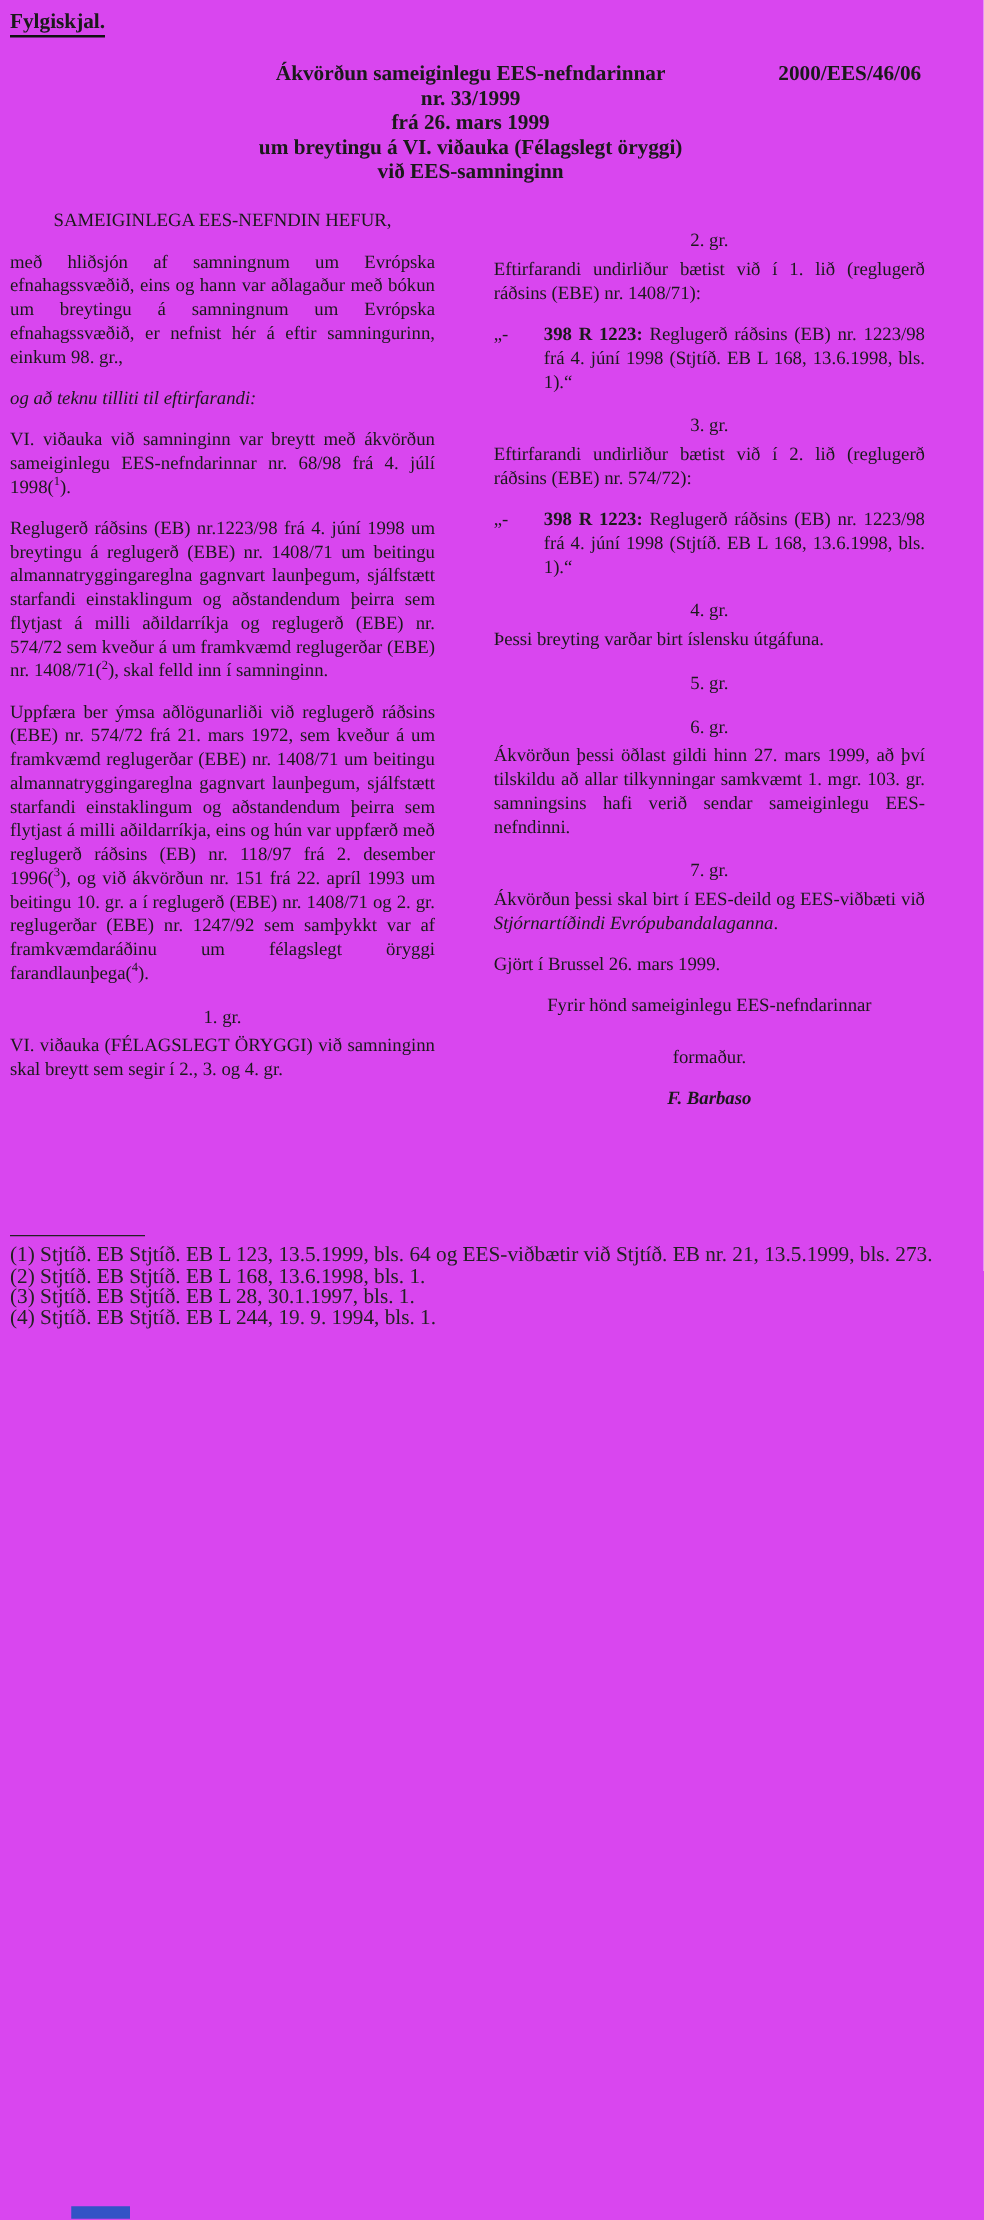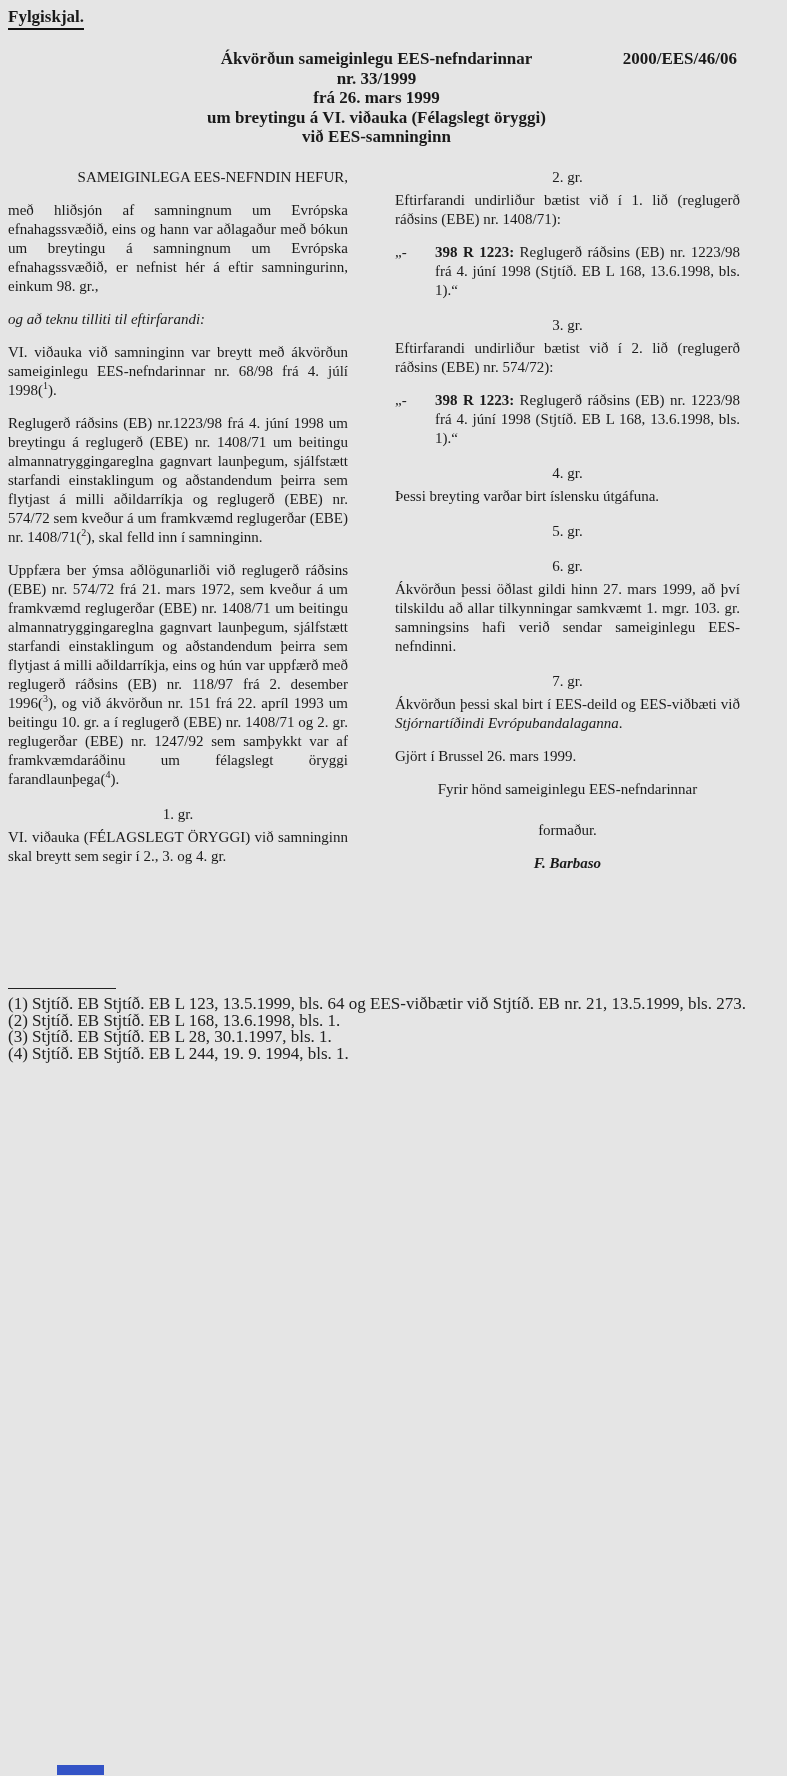--- a/index.html
+++ b/index.html
@@ -1,43 +1,43 @@
 <!DOCTYPE html>
 <html><head>
 <meta charset="utf-8">
 <style>
   html,body { margin:0; padding:0; background:#ffffff; }
   .page {
     position:relative;
     width:787px; height:1776px;
-    background:#e5e5e5;
+    background:#d946ef;
     color:#1a1a1a;
     font-family:"Liberation Serif","DejaVu Serif",serif;
     overflow:hidden;
   }
   .fylgiskjal {
     position:absolute; left:8px; top:7px;
     font-size:17px; font-weight:bold;
     border-bottom:2.5px solid #111;
     padding-bottom:1px;
   }
   .header {
     position:absolute; left:16px; right:50px; top:49px;
     text-align:center; font-weight:bold;
     font-size:17px; line-height:19.5px;
   }
   .doc-number { position:absolute; right:0; top:0; font-weight:bold; }
   .col { position:absolute; top:168px; font-size:15px; line-height:19px; }
   .col-left  { left:8px;   width:340px; }
   .col-right { left:395px; width:345px; }
   .col p { margin:0 0 14px; text-align:justify; }
-  .col p.caps { text-align:right; }
+  .col p.caps { text-align:center; }
   .italic { font-style:italic; }
   .gr { text-align:center; margin:16px 0 4px; }
-  .gr.first { margin-top:0; }
+  .gr.first { margin-top:16px; }
   sup { font-size:10px; line-height:0; vertical-align:super; }
   .quote-item { display:flex; margin:0 0 14px; }
   .qmark { flex:0 0 40px; }
   .qbody { flex:1; text-align:justify; }
   .b { font-weight:bold; }
   .done { margin:20px 0 24px; text-align:left !important; }
   .center { text-align:center !important; }
   .on-behalf { margin-bottom:22px !important; }
   .sig-name { font-weight:bold; font-style:italic; margin-bottom:2px !important; }
   .footnotes {

